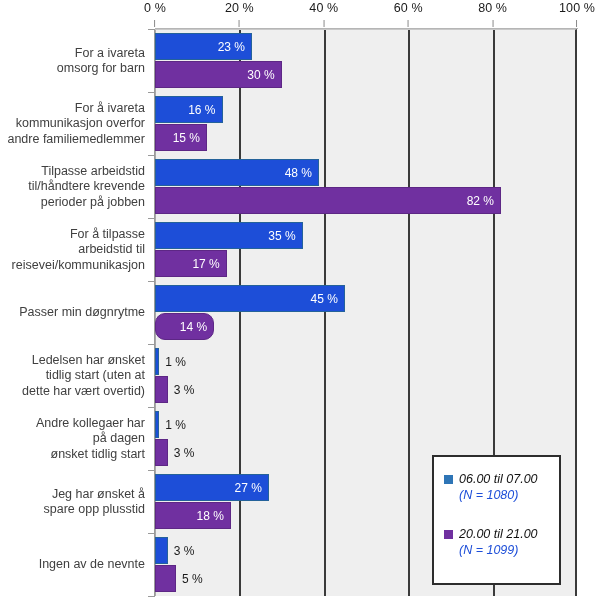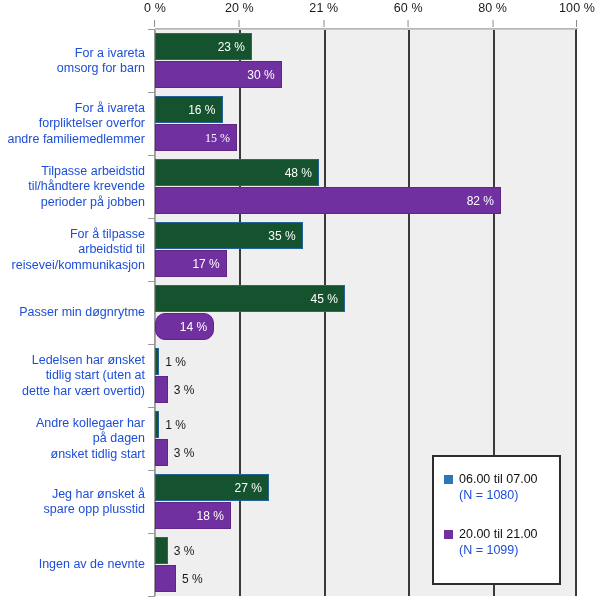--- a/index.html
+++ b/index.html
@@ -90,21 +90,21 @@
     left: 0;
     width: 600px;
   }
   .cat-label {
     position: absolute;
     left: 0;
     width: 145px;
     text-align: right;
     font-size: 12.5px;
     line-height: 15.5px;
-    color: #1d4ed8;
+    color: #404040;
     top: 50%;
     transform: translateY(-50%);
   }
   .cat-tick {
     position: absolute;
     left: 148px;
     width: 7px;
     height: 1px;
     background: #9a9a9a;
   }
@@ -121,21 +121,21 @@
     position: absolute;
     left: 155px;
     right: 23px;
   }
   .bar {
     position: absolute;
     left: 0;
     height: 100%;
     box-sizing: border-box;
   }
-  .bar.series0 { background: #14532d; border: 1px solid #24629a; }
+  .bar.series0 { background: #1d4ed8; border: 1px solid #24629a; }
   .bar.series1 { background: #7030A0; border: 1px solid #5d2785; }
 
   .bar-value {
     position: absolute;
     top: 50%;
     transform: translateY(-50%);
     font-size: 12px;
     white-space: nowrap;
     line-height: 13px;
   }
@@ -151,20 +151,21 @@
   .legend {
     position: absolute;
     left: 432px;
     top: 455px;
     width: 129px;
     height: 130px;
     background: #ffffff;
     border: 2px solid #2d2d2d;
     box-sizing: border-box;
     padding: 14px 16px 0 10px;
+    font-style: italic;
   }
   .legend-entry { margin-bottom: 22px; }
   .legend-line1 {
     display: flex;
     align-items: center;
     gap: 6px;
     font-size: 12.5px;
     color: #111111;
     line-height: 16px;
   }
@@ -198,21 +199,21 @@
   <div class="axis-top">
     <div class="tick-wrap" style="left:0px">
       <div class="tick-label">0 %</div>
       <div class="tick-mark"></div>
     </div>
     <div class="tick-wrap" style="left:84.4px">
       <div class="tick-label">20 %</div>
       <div class="tick-mark"></div>
     </div>
     <div class="tick-wrap" style="left:168.8px">
-      <div class="tick-label">21 %</div>
+      <div class="tick-label">40 %</div>
       <div class="tick-mark"></div>
     </div>
     <div class="tick-wrap" style="left:253.2px">
       <div class="tick-label">60 %</div>
       <div class="tick-mark"></div>
     </div>
     <div class="tick-wrap" style="left:337.6px">
       <div class="tick-label">80 %</div>
       <div class="tick-mark"></div>
     </div>
@@ -238,31 +239,31 @@
         </div>
         <div class="bar-track" style="top: 32px; height: 27px;">
           <div class="bar series1" style="width: 126.6px;">
             <div class="bar-value inside">30 %</div>
           </div>
         </div>
       </div>
       <div class="cat-row" style="top: 63px; height: 63px;">
         <div class="cat-label">
           <div>For å ivareta</div>
-          <div>forpliktelser overfor</div>
+          <div>kommunikasjon overfor</div>
           <div>andre familiemedlemmer</div>
         </div>
         <div class="cat-tick" style="top: 0px;"></div>
         <div class="bar-track" style="top: 4px; height: 27px;">
           <div class="bar series0" style="width: 67.52px;">
             <div class="bar-value inside">16 %</div>
           </div>
         </div>
         <div class="bar-track" style="top: 32px; height: 27px;">
-          <div class="bar series1" style="width: 82px; font-family: Liberation Serif, serif;">
+          <div class="bar series1" style="width: 52px;">
             <div class="bar-value inside">15 %</div>
           </div>
         </div>
       </div>
       <div class="cat-row" style="top: 126px; height: 63px;">
         <div class="cat-label">
           <div>Tilpasse arbeidstid</div>
           <div>til/håndtere krevende</div>
           <div>perioder på jobben</div>
         </div>

